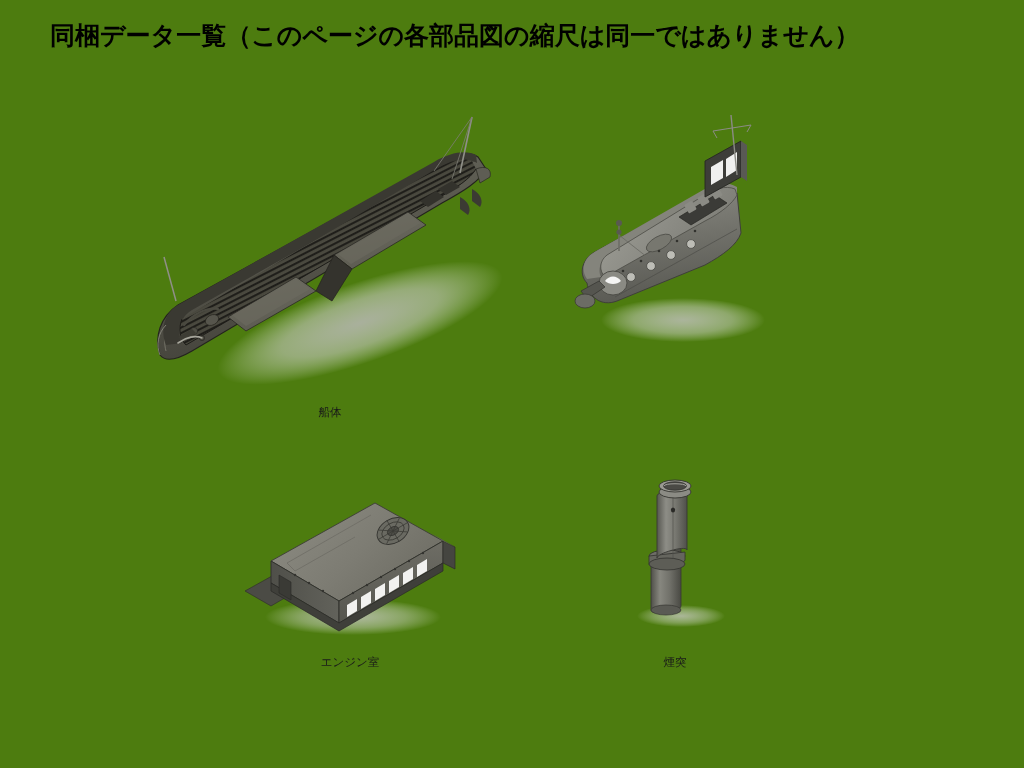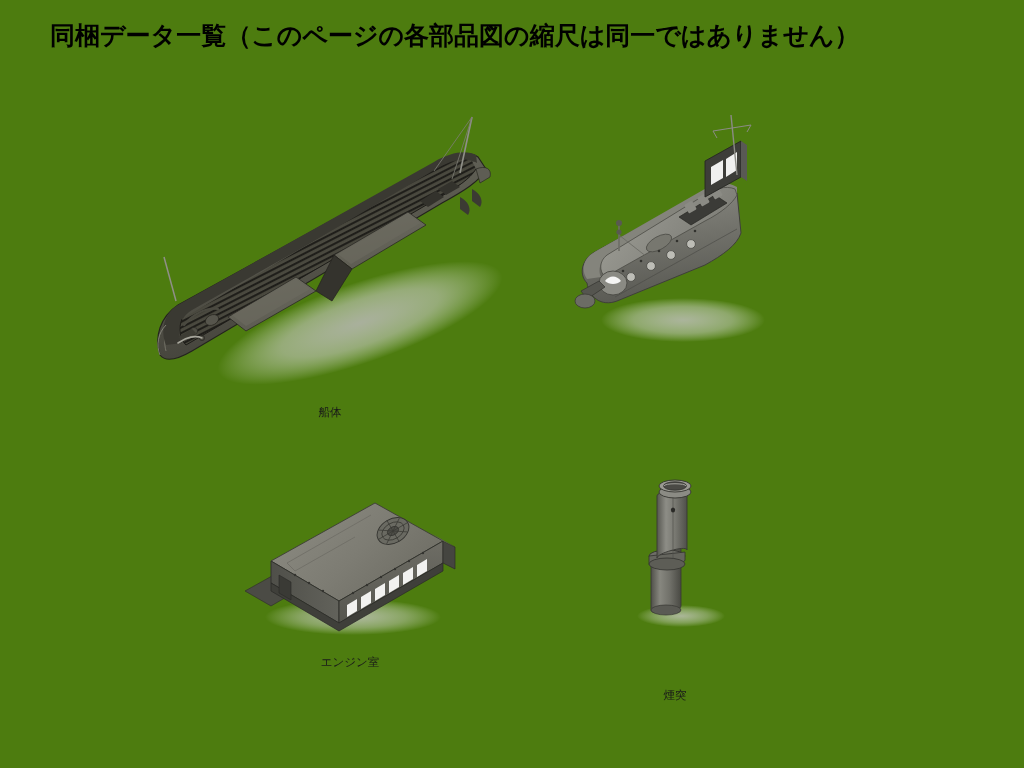--- a/index.html
+++ b/index.html
@@ -72,21 +72,21 @@
   #cell-engine     { left: 555px;  top: 20px;  width: 240px; height: 320px; }
   #cell-engine .part-figure  { top: 0; }
   #cell-engine .part-caption { top: 300px; }
 
   #cell-cabin      { left: 235px;  top: 375px; width: 230px; height: 230px; }
   #cell-cabin .part-figure   { top: 15px; }
   #cell-cabin .part-caption  { top: 195px; }
 
   #cell-funnel     { left: 595px;  top: 375px; width: 160px; height: 230px; }
   #cell-funnel .part-figure  { top: 0; }
-  #cell-funnel .part-caption { top: 195px; margin-top: 33px; }
+  #cell-funnel .part-caption { top: 195px; }
 </style>
 </head>
 <body>
 
 <div class="slide">
 
   <div class="slide-title">同梱データ一覧（このページの各部品図の縮尺は同一ではありません）</div>
 
   <div class="parts-grid">
 

